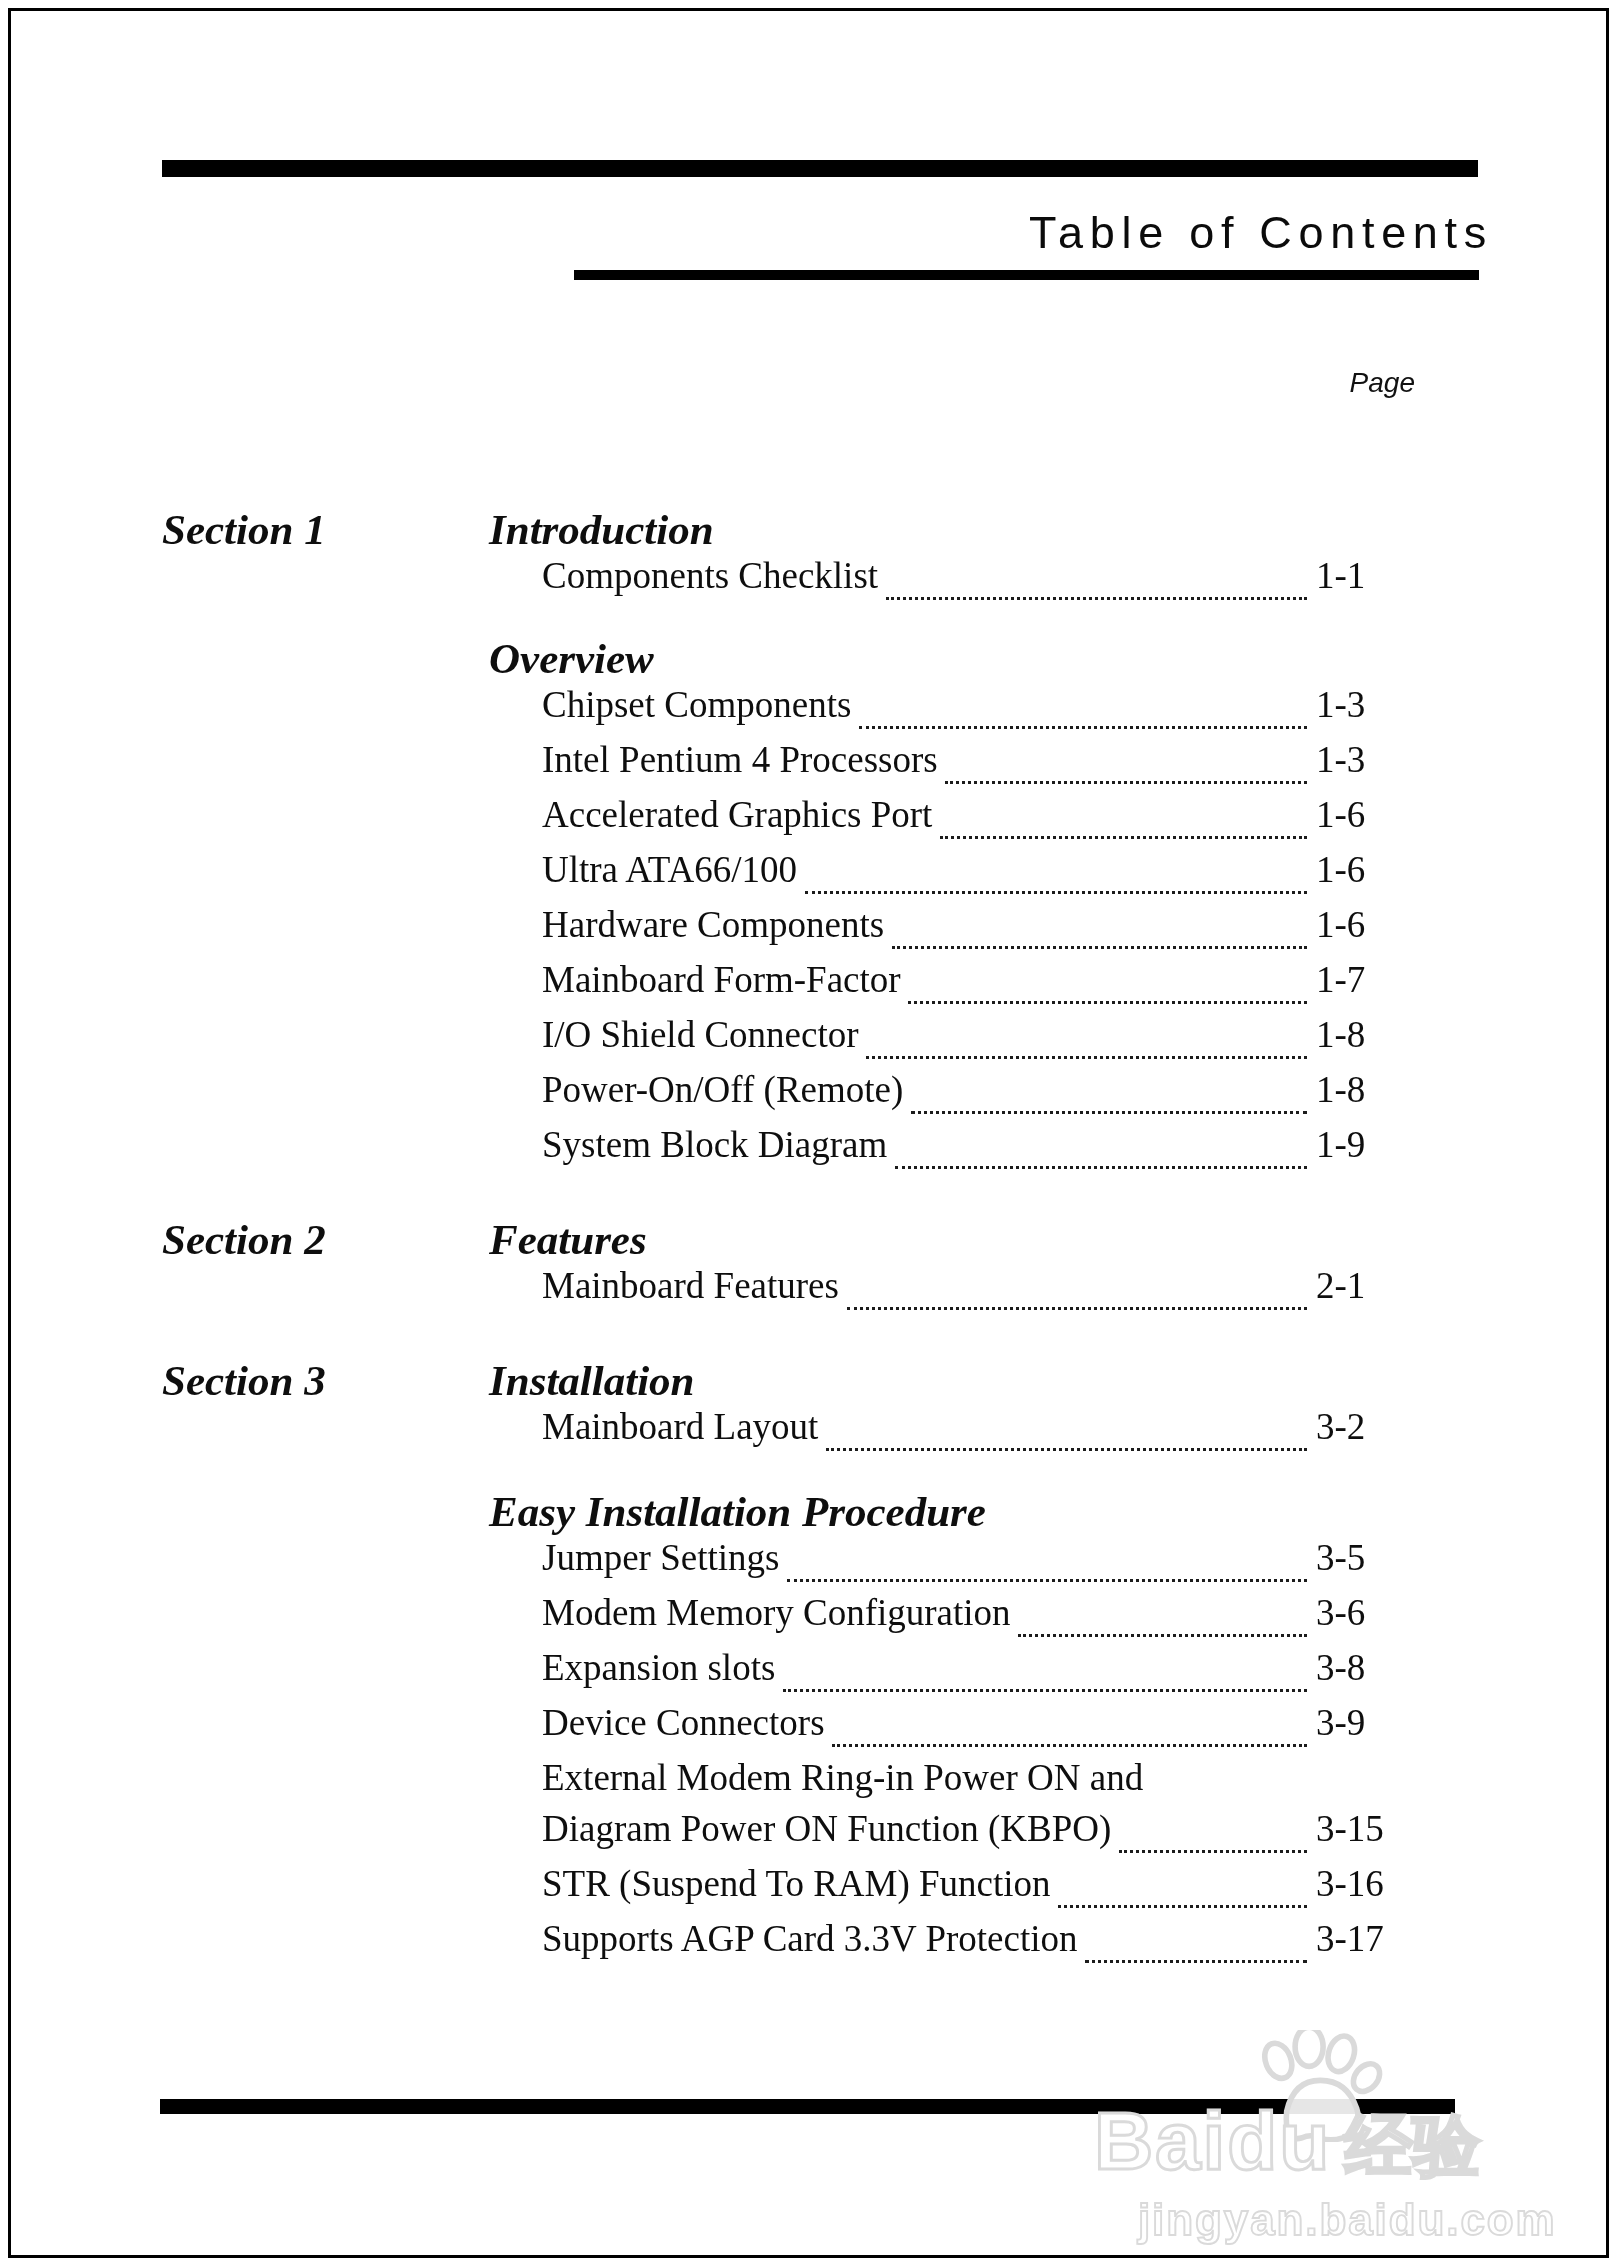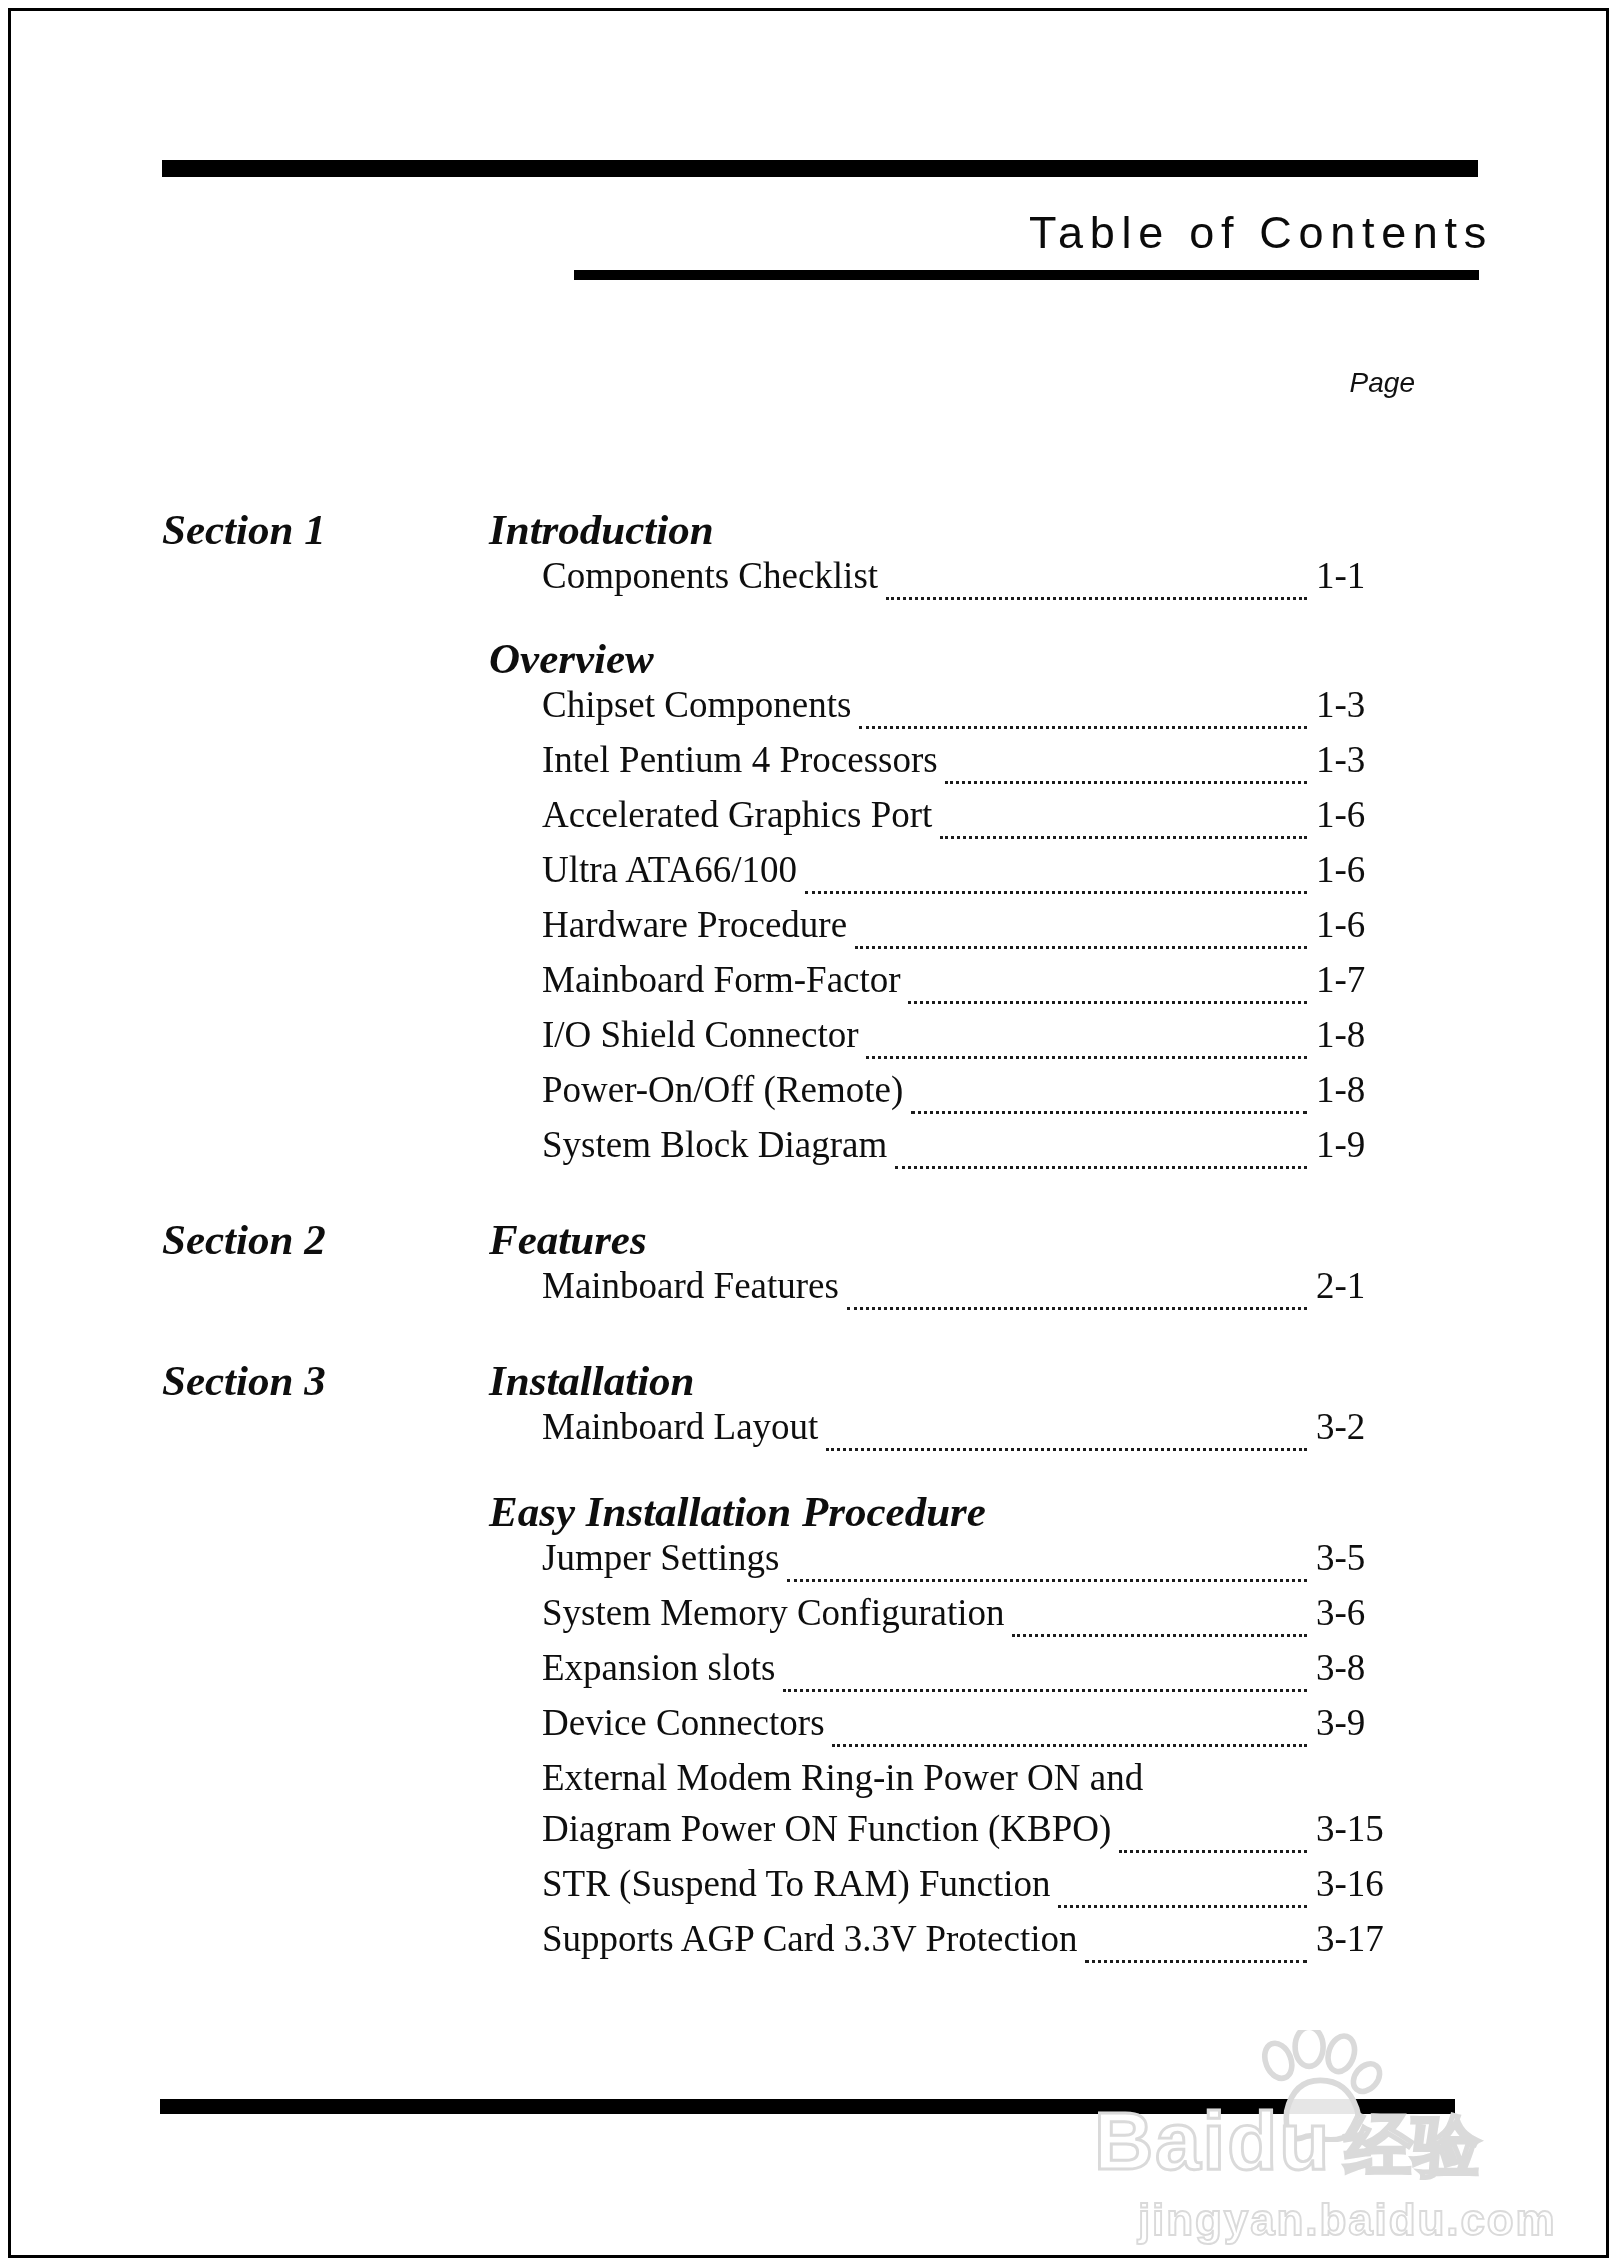--- a/index.html
+++ b/index.html
@@ -122,21 +122,21 @@
     <span class="entry-label">Accelerated Graphics Port</span>
     <span class="leader"></span>
     <span class="entry-page">1-6</span>
   </div>
   <div class="entry-row">
     <span class="entry-label">Ultra ATA66/100</span>
     <span class="leader"></span>
     <span class="entry-page">1-6</span>
   </div>
   <div class="entry-row">
-    <span class="entry-label">Hardware Procedure</span>
+    <span class="entry-label">Hardware Components</span>
     <span class="leader"></span>
     <span class="entry-page">1-6</span>
   </div>
   <div class="entry-row">
     <span class="entry-label">Mainboard Form-Factor</span>
     <span class="leader"></span>
     <span class="entry-page">1-7</span>
   </div>
   <div class="entry-row">
     <span class="entry-label">I/O Shield Connector</span>
@@ -174,21 +174,21 @@
     <span class="entry-page">3-2</span>
   </div>
 
   <div class="heading-solo mt-lg">Easy Installation Procedure</div>
   <div class="entry-row">
     <span class="entry-label">Jumper Settings</span>
     <span class="leader"></span>
     <span class="entry-page">3-5</span>
   </div>
   <div class="entry-row">
-    <span class="entry-label">System Memory Configuration</span>
+    <span class="entry-label">Modem Memory Configuration</span>
     <span class="leader"></span>
     <span class="entry-page">3-6</span>
   </div>
   <div class="entry-row">
     <span class="entry-label">Expansion slots</span>
     <span class="leader"></span>
     <span class="entry-page">3-8</span>
   </div>
   <div class="entry-row">
     <span class="entry-label">Device Connectors</span>

